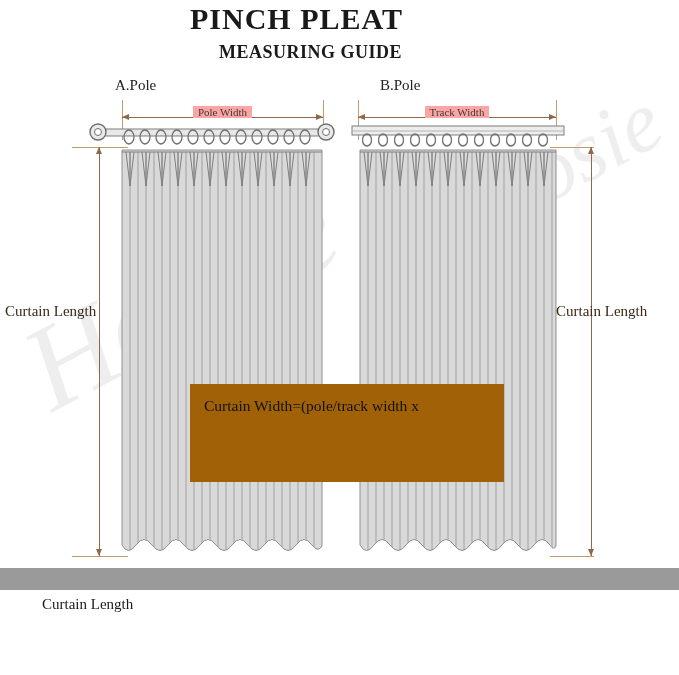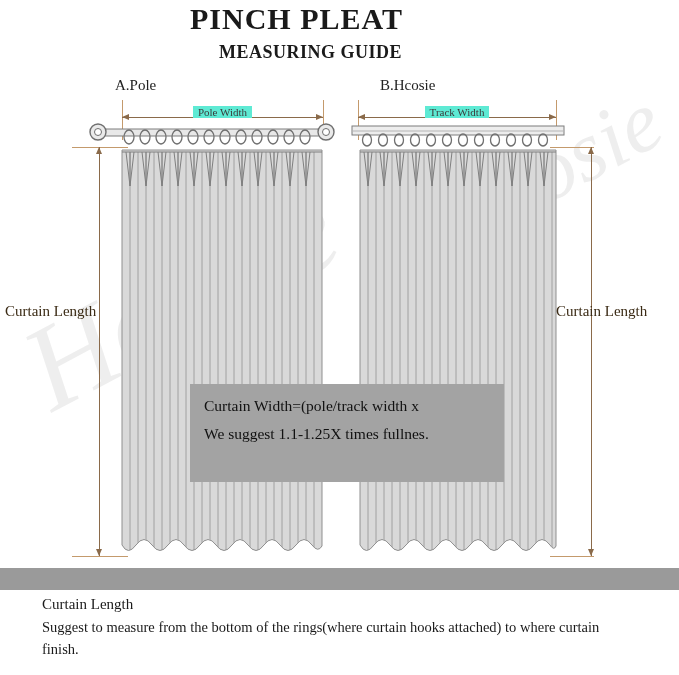--- a/index.html
+++ b/index.html
@@ -66,21 +66,21 @@
   .dim-line::before { left: 0; border-right: 7px solid #8a6a4a; }
   .dim-line::after { right: 0; border-left: 7px solid #8a6a4a; }
   .dim-label {
     position: absolute;
     top: 0; left: 0; right: 0;
     text-align: center;
     font-size: 11px;
     color: #3b3b3b;
   }
   .dim-label span {
-    background: #5eead4;
+    background: #fca5a5;
     padding: 0 5px;
   }
   .tick-v {
     position: absolute;
     width: 1px;
     background: #c49a6c;
   }
 
   
   .length-label {
@@ -116,21 +116,21 @@
     position: absolute;
     height: 1px;
     background: #c49a6c;
   }
 
   
   #formula-box {
     position: absolute;
     left: 190px; top: 384px;
     width: 314px; height: 98px;
-    background: #a3a3a3;
+    background: #a16207;
     border: none;
     padding: 8px 14px;
   }
   #formula-box div {
     font-size: 15.5px;
     line-height: 28px;
     color: #111;
     white-space: nowrap;
   }
 
@@ -178,21 +178,21 @@
 </head>
 <body>
 
 <div class="watermark" id="wm1">Hcosie</div>
 <div class="watermark" id="wm2">Hcosie</div>
 
 <div id="title">PINCH PLEAT</div>
 <div id="subtitle">MEASURING GUIDE</div>
 
 <div class="panel-caption" id="caption-a">A.Pole</div>
-<div class="panel-caption" id="caption-b">B.Hcosie</div>
+<div class="panel-caption" id="caption-b">B.Pole</div>
 
 <div class="tick-v" style="left:122px; top:100px; height:40px;"></div>
 <div class="tick-v" style="left:323px; top:100px; height:40px;"></div>
 <div class="dim-wrap" style="left:122px; top:106px; width:201px;">
   <div class="dim-line"></div>
   <div class="dim-label"><span>Pole Width</span></div>
 </div>
 
 <div class="tick-v" style="left:358px; top:100px; height:40px;"></div>
 <div class="tick-v" style="left:556px; top:100px; height:40px;"></div>
@@ -360,20 +360,18 @@
 
 <div class="hline" style="left:550px; top:147px; width:44px;"></div>
 <div class="hline" style="left:550px; top:556px; width:44px;"></div>
 <div class="vdim" style="left:580px; top:147px; height:409px;">
   <div class="vdim-line"></div>
 </div>
 <div class="length-label" id="len-right">Curtain Length</div>
 
 <div id="formula-box">
   <div>Curtain Width=(pole/track width x</div>
-  <div>We suggest 1.1-1.25X times fullnes.</div>
 </div>
 
 <div id="footer-bar"></div>
 <div id="footer">
   <div class="ftitle">Curtain Length</div>
-  <div class="fbody">Suggest to measure from the bottom of the rings(where curtain hooks attached) to where curtain finish.</div>
 </div>
 
 </body></html>

